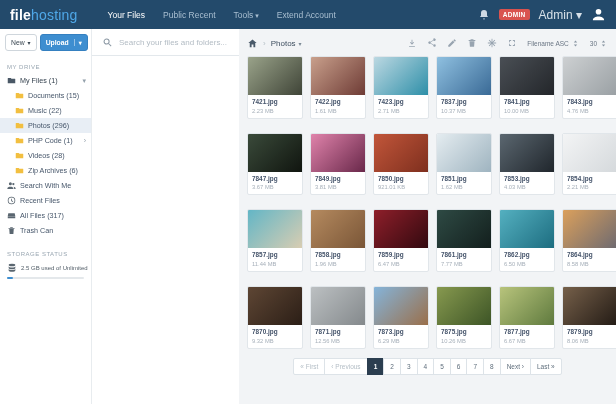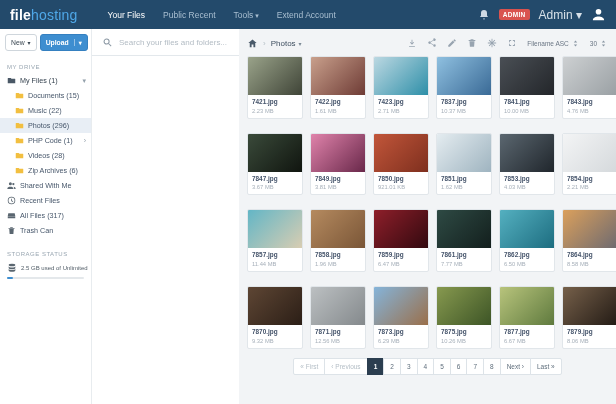--- a/index.html
+++ b/index.html
@@ -196,21 +196,21 @@
                 </svg>
               </span>
               <span class="tree-label">Zip Archives (6)</span>
             </div>
             <div class="tree-item">
               <span class="icon">
                 <svg viewBox="0 0 24 24" width="9" height="9" fill="currentColor" style="color: rgb(90, 102, 112);">
                   <path d="M9 11a4 4 0 110-8 4 4 0 010 8zm8 0a3 3 0 110-6 3 3 0 010 6zM1 20c0-3.3 3.6-5 8-5s8 1.7 8 5v1H1zm16.5-4.6c2.6.4 5.5 1.8 5.5 4.6v1h-4v-1c0-1.9-.6-3.4-1.5-4.6z"></path>
                 </svg>
               </span>
-              <span class="tree-label">Shared With Me</span>
+              <span class="tree-label">Search With Me</span>
             </div>
             <div class="tree-item">
               <span class="icon">
                 <svg viewBox="0 0 24 24" width="9" height="9" fill="currentColor" style="color: rgb(90, 102, 112);">
                   <path d="M12 2a10 10 0 100 20 10 10 0 000-20zm0 2a8 8 0 110 16 8 8 0 010-16zm1 3h-2v6l4.5 2.7 1-1.6-3.5-2.1z"></path>
                 </svg>
               </span>
               <span class="tree-label">Recent Files</span>
             </div>
             <div class="tree-item">

